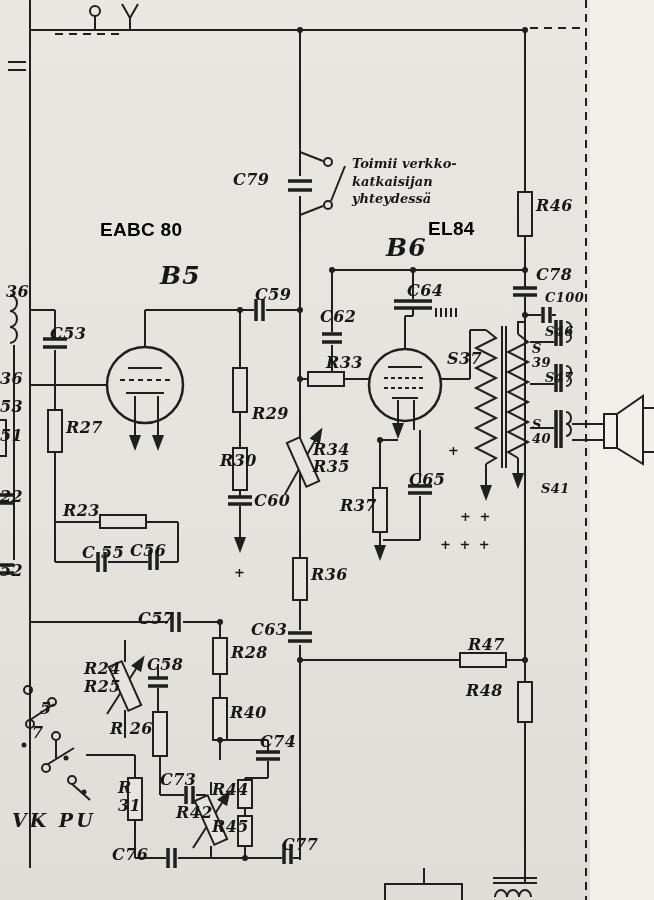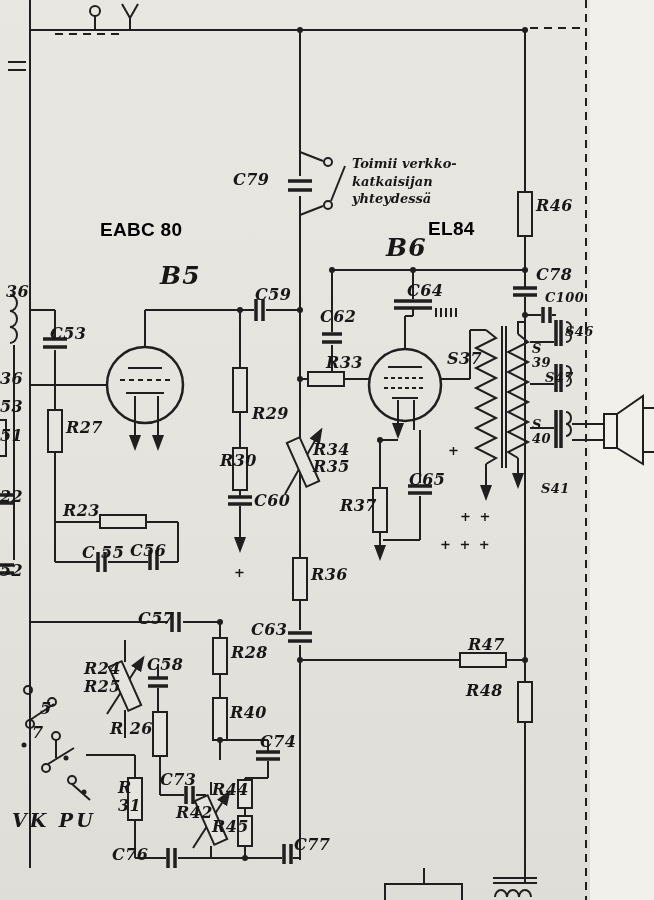--- a/index.html
+++ b/index.html
@@ -248,21 +248,21 @@
       <span class="lbl typeset" style="left: 428px; top: 219px;">EL84</span>
       <span class="lbl tube" style="left: 124px; top: 262px; margin-left: 36px;">B5</span>
       <span class="lbl tube" style="left: 386px; top: 234px;">B6</span>
       <span class="lbl" style="left: 536px; top: 197px;">R46</span>
       <span class="lbl" style="left: 536px; top: 266px;">C78</span>
       <span class="lbl small" style="left: 545px; top: 291px;">C100</span>
       <span class="lbl" style="left: 243px; top: 286px; margin-left: 12px;">C59</span>
       <span class="lbl" style="left: 320px; top: 308px;">C62</span>
       <span class="lbl" style="left: 407px; top: 282px;">C64</span>
       <span class="lbl" style="left: 50px; top: 325px;">C53</span>
-      <span class="lbl small" style="left: 545px; top: 325px; margin-left: 20px;">S46</span>
+      <span class="lbl small" style="left: 545px; top: 325px;">S46</span>
       <span class="lbl small" style="left: 545px; top: 371px;">S47</span>
       <span class="lbl" style="left: 447px; top: 350px;">S37</span>
       <span class="lbl small" style="left: 532px; top: 342px;">S
 39</span>
       <span class="lbl small" style="left: 532px; top: 418px;">S
 40</span>
       <span class="lbl small" style="left: 541px; top: 482px;">S41</span>
       <span class="lbl" style="left: 66px; top: 419px;">R27</span>
       <span class="lbl" style="left: 252px; top: 405px;">R29</span>
       <span class="lbl" style="left: 326px; top: 354px;">R33</span>
@@ -285,21 +285,21 @@
       <span class="lbl" style="left: 110px; top: 720px;">R 26</span>
       <span class="lbl" style="left: 230px; top: 704px;">R40</span>
       <span class="lbl" style="left: 260px; top: 733px;">C74</span>
       <span class="lbl" style="left: 212px; top: 781px;">R44</span>
       <span class="lbl" style="left: 212px; top: 818px;">R45</span>
       <span class="lbl" style="left: 118px; top: 779px;">R
 31</span>
       <span class="lbl" style="left: 160px; top: 771px;">C73</span>
       <span class="lbl" style="left: 176px; top: 804px;">R42</span>
       <span class="lbl" style="left: 112px; top: 846px;">C76</span>
-      <span class="lbl" style="left: 294px; top: 836px;">C77</span>
+      <span class="lbl" style="left: 282px; top: 836px;">C77</span>
       <span class="lbl" style="left: 468px; top: 636px;">R47</span>
       <span class="lbl" style="left: 466px; top: 682px;">R48</span>
       <span class="lbl vk" style="left: 12px; top: 810px;">VK PU</span>
       <span class="lbl plus" style="left: 234px; top: 566px;">+</span>
       <span class="lbl plus" style="left: 448px; top: 444px;">+</span>
       <span class="lbl plus" style="left: 460px; top: 510px;">+ +</span>
       <span class="lbl plus" style="left: 440px; top: 538px;">+ + +</span>
       <span class="lbl edge" style="left: 6px; top: 283px;">36</span>
       <span class="lbl edge" style="left: 0px; top: 370px;">36</span>
       <span class="lbl edge" style="left: 0px; top: 398px;">53</span>

